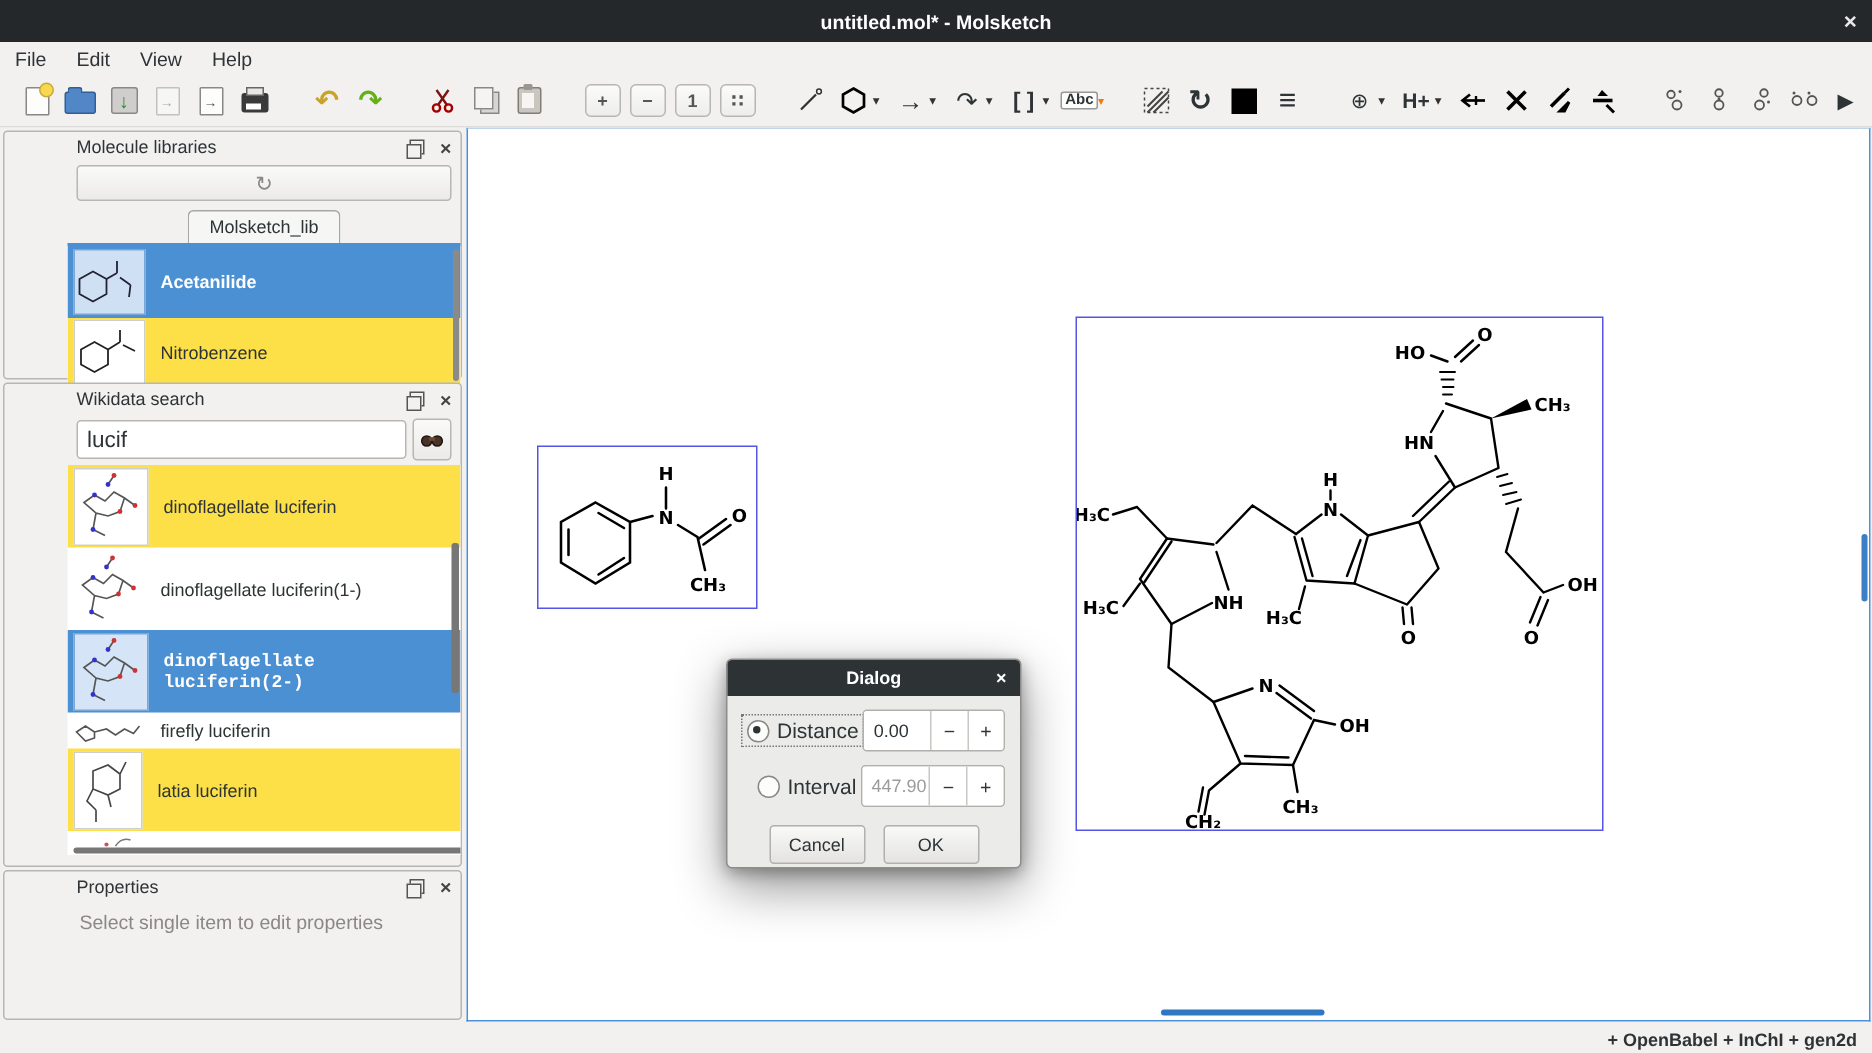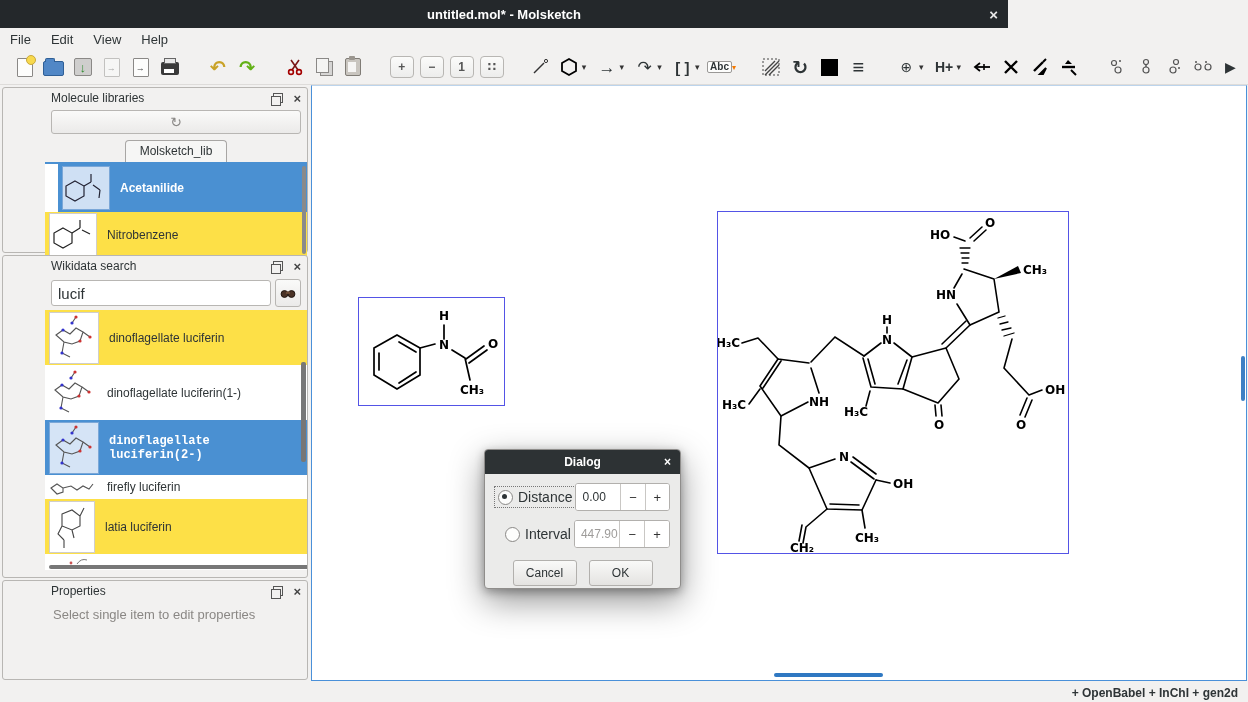--- a/index.html
+++ b/index.html
@@ -1,19 +1,19 @@
 <!DOCTYPE html>
 <html><head>
 <meta charset="utf-8">
 <style>
   html,body{margin:0;padding:0;}
   body{width:1248px;height:702px;overflow:hidden;font-family:"Liberation Sans","DejaVu Sans",sans-serif;background:#f2f1f0;position:relative;font-size:12px;color:#2e3436;}
   .window{position:absolute;inset:0;}
   
-  .titlebar{position:absolute;left:0;top:0;width:1008px;height:28px;background:#24282b;color:#fff;display:flex;align-items:center;justify-content:center;font-weight:bold;font-size:13px;}
+  .titlebar{position:absolute;left:0;top:0;width:1248px;height:28px;background:#24282b;color:#fff;display:flex;align-items:center;justify-content:center;font-weight:bold;font-size:13px;}
   .titlebar .close{position:absolute;right:10px;top:0;height:28px;display:flex;align-items:center;font-size:15px;font-weight:bold;color:#e8e8e8;cursor:default;}
   
   .menubar{position:absolute;left:0;top:28px;width:1248px;height:22px;background:#f2f1f0;display:flex;align-items:center;font-size:13px;}
   .menubar .mi{padding:2px 10px;}
   
   .toolbar{position:absolute;left:0;top:50px;width:1248px;height:35px;background:#f2f1f0;border-bottom:1px solid #dedcda;display:flex;align-items:center;padding-left:10px;box-sizing:border-box;}
   .tb{display:inline-flex;align-items:center;justify-content:center;width:26px;height:26px;margin:0 3px;position:relative;}
   .gap{margin-left:22px;}
   .dd{font-size:9px;color:#333;width:12px;margin-left:-2px;}
   .glyph{font-size:17px;line-height:1;}
@@ -64,21 +64,21 @@
   .search-input{flex:1;height:24px;border:1px solid #b8b6b3;border-radius:3px;background:#fff;display:flex;align-items:center;padding:0 6px;font-size:15px;color:#2e3436;}
   .search-btn{width:24px;height:26px;margin-left:4px;border:1px solid #b8b6b3;border-radius:3px;background:linear-gradient(#fafaf9,#ebeae9);display:flex;align-items:center;justify-content:center;}
   .prop-msg{padding:6px 8px;color:#8a8784;font-size:13px;}
   
   .canvas{position:absolute;left:311px;top:0;width:936px;height:596px;background:#fff;border:1px solid #4a90d9;border-top-color:#bcd4ec;box-sizing:border-box;}
   .selbox{position:absolute;border:1px solid #5454e6;}
   .mol text{font-family:"DejaVu Sans","Liberation Sans",sans-serif;font-weight:bold;font-size:12px;fill:#000;}
   .cv-vhandle{position:absolute;width:4px;background:#3d7fc4;border-radius:2px;}
   .cv-hhandle{position:absolute;height:4px;background:#2f78c2;border-radius:2px;}
   
-  .dialog{position:absolute;left:172px;top:353px;width:195px;height:138px;background:#ebebea;border:1px solid #8f8d8b;border-radius:4px;box-shadow:0 12px 34px rgba(0,0,0,.42),0 3px 10px rgba(0,0,0,.3);margin-top:10px;}
+  .dialog{position:absolute;left:172px;top:353px;width:195px;height:138px;background:#ebebea;border:1px solid #8f8d8b;border-radius:4px;box-shadow:0 12px 34px rgba(0,0,0,.42),0 3px 10px rgba(0,0,0,.3);}
   .dtitle{height:24px;background:#2d3234;border-radius:3px 3px 0 0;color:#fff;font-weight:bold;display:flex;align-items:center;justify-content:center;position:relative;font-size:12px;}
   .dtitle .dclose{position:absolute;right:9px;font-size:12px;}
   .drow{display:flex;align-items:center;margin:9px 10px 0 10px;height:28px;}
   .radio{width:13px;height:13px;border:1px solid #8a8886;border-radius:50%;background:#fdfdfc;position:relative;flex:0 0 auto;}
   .radio.on::after{content:"";position:absolute;left:3px;top:3px;width:5px;height:5px;border-radius:50%;background:#2e3436;}
   .rlabel{margin-left:5px;font-size:14px;}
   .focusbox{display:flex;align-items:center;outline:1px dotted #777;padding:2px 3px;}
   .nofocus{display:flex;align-items:center;padding:2px 3px;margin-left:7px;}
   .spin{display:flex;margin-left:auto;height:26px;border:1px solid #b2b0ad;border-radius:3px;background:#fff;overflow:hidden;}
   .spin .val{width:42px;display:flex;align-items:center;padding-left:6px;font-size:12px;background:#fff;}
@@ -287,21 +287,21 @@
         <span class="ic-float"></span>
         <span class="pclose">×</span>
       </div>
       <div class="refresh-btn">
           <span>↻</span>
         </div>
       <div class="tabbar">
         <span class="tab">Molsketch_lib</span>
       </div>
       <div class="list" style="height:94px;">
-        <div class="row sel" style="height:48px;margin-left:13px;">
+        <div class="row sel" style="height:48px;">
           <svg class="thumb" width="46" height="42" viewBox="0 0 46 42" style="background:#cfe0f4;">
             <polygon points="12,14 21,19 21,29 12,34 3,29 3,19" fill="none" stroke="#223" stroke-width="1.2"></polygon>
             <path d="M21,19 L28,15 M28,15 L28,7 M30,18 L37,23 M37,23 L36,31" stroke="#223" stroke-width="1.2" fill="none"></path>
           </svg>
           <span class="name">Acetanilide</span>
         </div>
         <div class="row gray" style="height:45px;">
           <svg class="thumb" width="46" height="42" viewBox="0 0 46 42">
             <polygon points="13,14 22,19 22,29 13,34 4,29 4,19" fill="none" stroke="#222" stroke-width="1.2"></polygon>
             <path d="M22,19 L30,14 M30,14 L30,6 M32,16 L40,20" stroke="#222" stroke-width="1.2" fill="none"></path>

